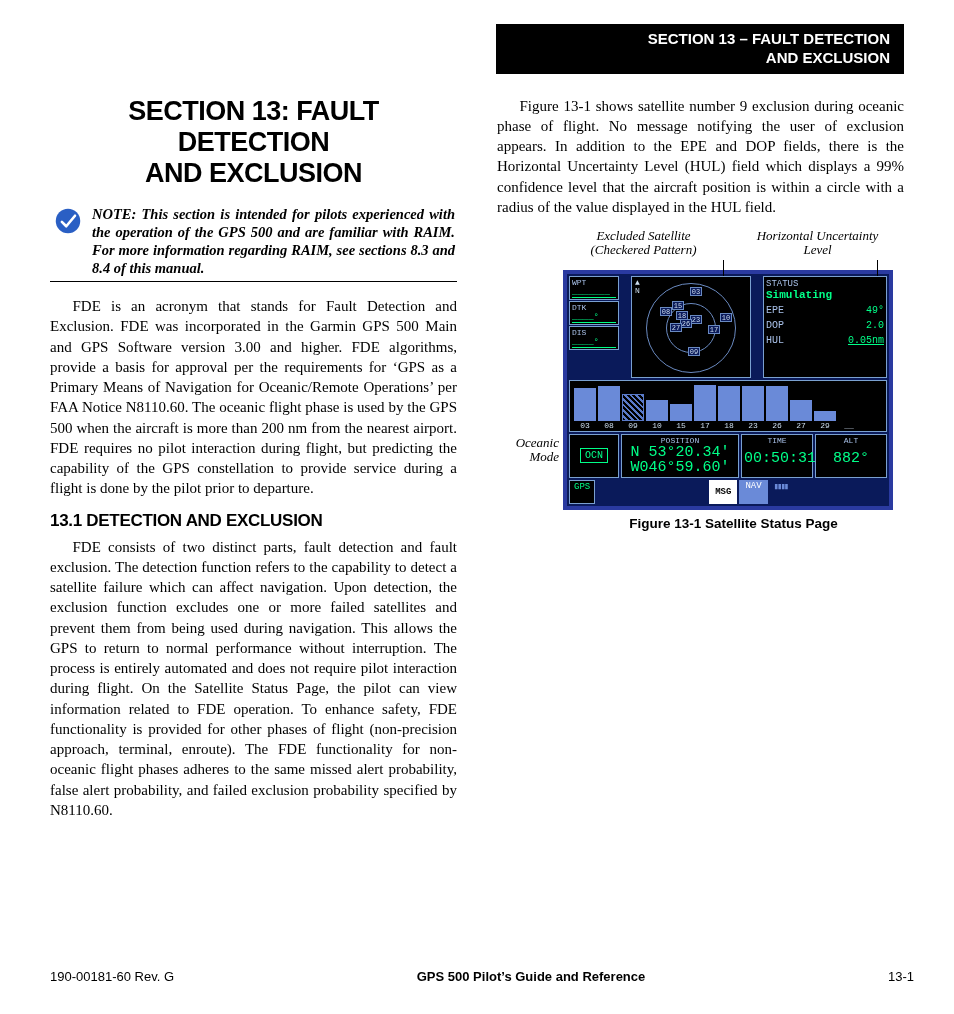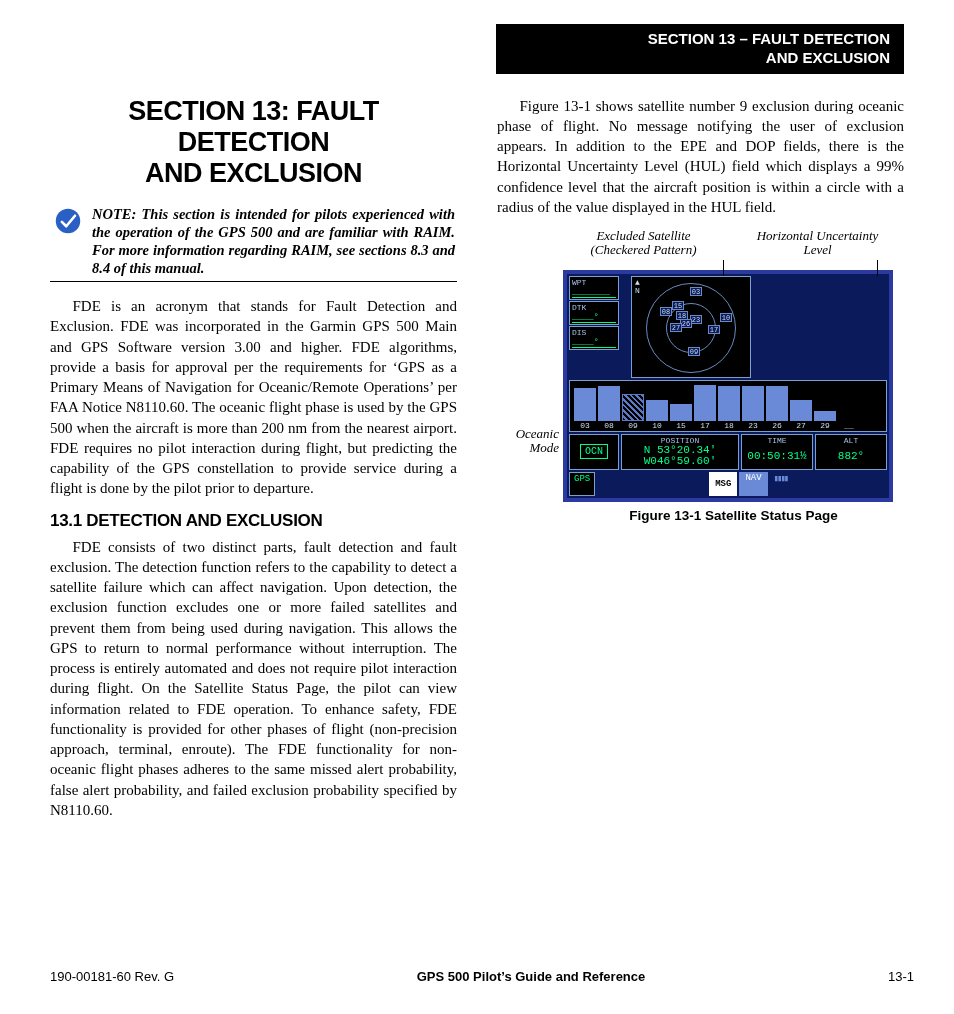--- a/index.html
+++ b/index.html
@@ -184,21 +184,21 @@
   .bar.solid { background:#6a8ad8; }
   .bar-labels { display:flex; gap:2px; font-size:8px; color:#cde; padding:0 2px; }
   .bar-labels span { width:22px; text-align:center; }
   .gps-bottom {
     display:flex; gap:2px; margin-top:2px;
   }
   .gps-box {
     border:1px solid #7aa0d0; background:#000; padding:1px 2px; font-size:8px;
   }
   .gps-box .hdr { color:#a8c0e8; font-size:8px; text-align:center; }
-  .gps-box .val { color:#0f8; font-size:11px; line-height:1.05; text-align:center; }
+  .gps-box .val { color:#0f8; font-size:15px; line-height:1.05; text-align:center; }
   .gps-pos { width:118px; }
   .gps-time { width:72px; }
   .gps-alt { flex:1; }
   .gps-ocn { width:50px; display:flex; align-items:center; justify-content:center; }
   .gps-ocn .ocn { border:1px solid #0f8; color:#0f8; font-size:10px; padding:1px 4px; }
   .gps-footer { display:flex; gap:2px; margin-top:2px; font-size:9px; }
   .gps-footer .tag { padding:1px 4px; }
   .tag.gps { color:#0f8; background:#000; border:1px solid #7aa0d0; }
   .tag.spacer { flex:0 0 110px; }
   .tag.msg { background:#fff; color:#000; font-weight:bold; padding:7px 6px; }
@@ -306,20 +306,36 @@
               <div class="sat" style="top:24px;left:40px;">15</div>
               <div class="sat" style="top:30px;left:28px;">08</div>
               <div class="sat" style="top:34px;left:44px;">18</div>
               <div class="sat" style="top:38px;left:58px;">23</div>
               <div class="sat" style="top:42px;left:48px;">26</div>
               <div class="sat" style="top:36px;left:88px;">10</div>
               <div class="sat" style="top:48px;left:76px;">17</div>
               <div class="sat" style="top:46px;left:38px;">27</div>
               <div class="sat" style="top:70px;left:56px;">09</div>
             </div>
+            <div class="gps-status">
+              <div class="hdr">STATUS</div>
+              <div class="sim">Simulating</div>
+              <div class="row">
+                  <span class="k">EPE</span>
+                  <span class="v">49°</span>
+                </div>
+              <div class="row">
+                  <span class="k">DOP</span>
+                  <span class="v">2.0</span>
+                </div>
+              <div class="row">
+                  <span class="k">HUL</span>
+                  <span class="v hul">0.05nm</span>
+                </div>
+            </div>
           </div>
 
           <div class="gps-bars">
             <div class="bars-row">
               <div class="bar solid" style="height:85%"></div>
               <div class="bar solid" style="height:90%"></div>
               <div class="bar hollow" style="height:70%"></div>
               <div class="bar solid" style="height:55%"></div>
               <div class="bar solid" style="height:45%"></div>
               <div class="bar solid" style="height:95%"></div>

